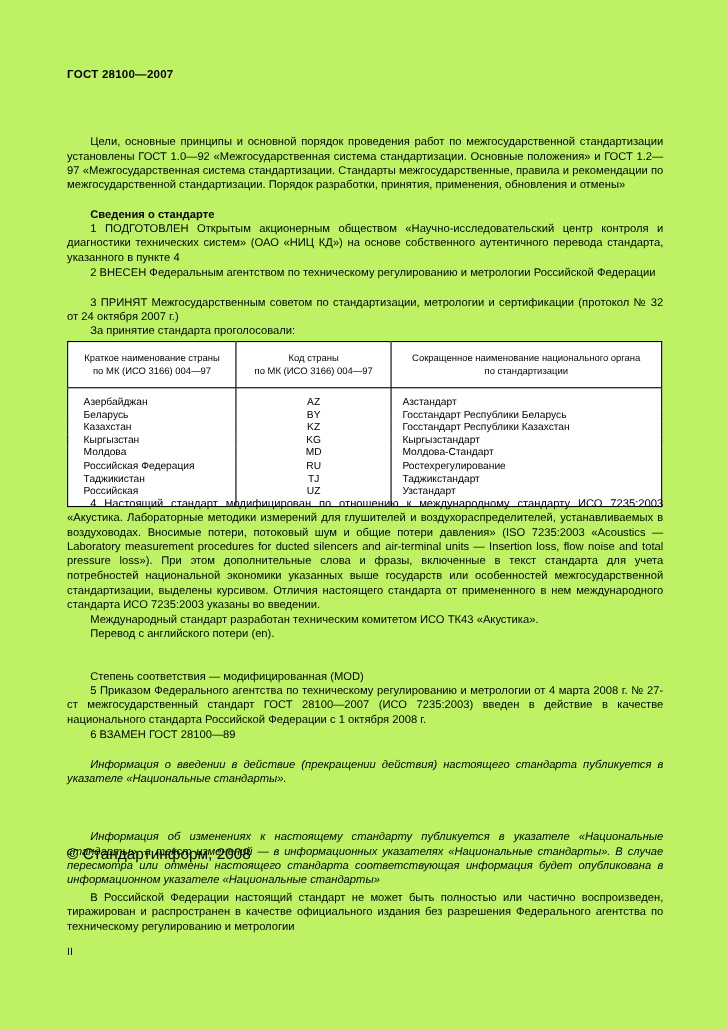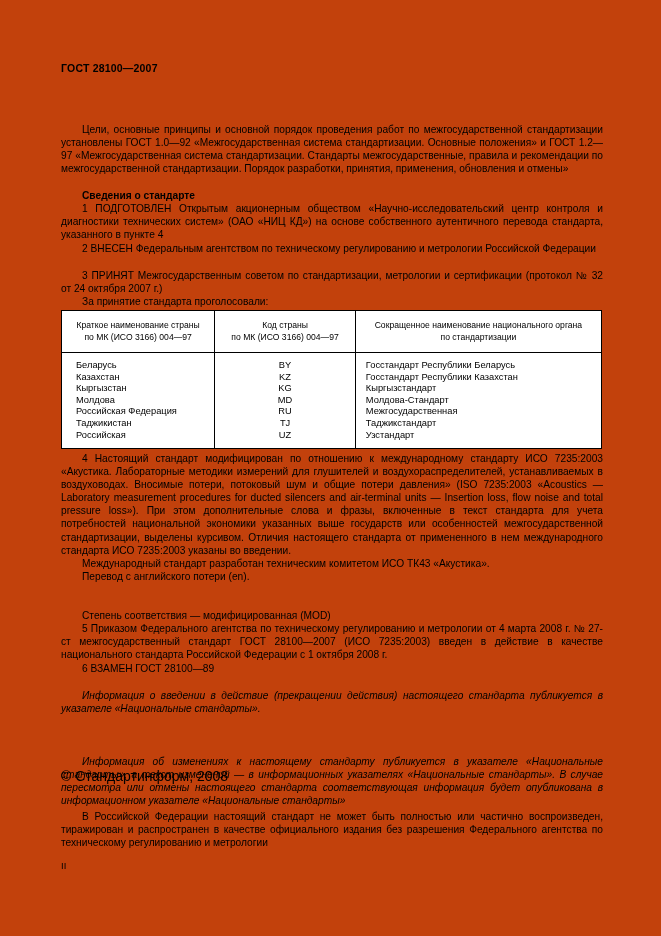--- a/index.html
+++ b/index.html
@@ -9,21 +9,21 @@
     background: #ffffff;
   }
   body {
     font-family: "Liberation Sans", sans-serif;
     color: #000000;
   }
   .page {
     position: relative;
     width: 661px;
     height: 936px;
-    background: #c2410c;
+    background: #bef264;
     overflow: hidden;
     box-sizing: border-box;
   }
 
   
   .doc-header {
     position: absolute;
     left: 61px;
     top: 62px;
     font-size: 10.5px;
@@ -184,20 +184,25 @@
           <span>по МК (ИСО 3166) 004—97</span>
         </th>
         <th class="col-body">
           <span>Сокращенное наименование национального органа</span><br>
           <span>по стандартизации</span>
         </th>
       </tr>
     </thead>
     <tbody id="vote-table-body">
         <tr>
+          <td class="cell-country">Азербайджан</td>
+          <td class="cell-code">AZ</td>
+          <td class="cell-body">Азстандарт</td>
+        </tr>
+        <tr>
           <td class="cell-country">Беларусь</td>
           <td class="cell-code">BY</td>
           <td class="cell-body">Госстандарт Республики Беларусь</td>
         </tr>
         <tr>
           <td class="cell-country">Казахстан</td>
           <td class="cell-code">KZ</td>
           <td class="cell-body">Госстандарт Республики Казахстан</td>
         </tr>
         <tr>
@@ -206,21 +211,21 @@
           <td class="cell-body">Кыргызстандарт</td>
         </tr>
         <tr>
           <td class="cell-country">Молдова</td>
           <td class="cell-code">MD</td>
           <td class="cell-body">Молдова-Стандарт</td>
         </tr>
         <tr>
           <td class="cell-country">Российская Федерация</td>
           <td class="cell-code">RU</td>
-          <td class="cell-body">Межгосударственная</td>
+          <td class="cell-body">Ростехрегулирование</td>
         </tr>
         <tr>
           <td class="cell-country">Таджикистан</td>
           <td class="cell-code">TJ</td>
           <td class="cell-body">Таджикстандарт</td>
         </tr>
         <tr>
           <td class="cell-country">Российская</td>
           <td class="cell-code">UZ</td>
           <td class="cell-body">Узстандарт</td>

